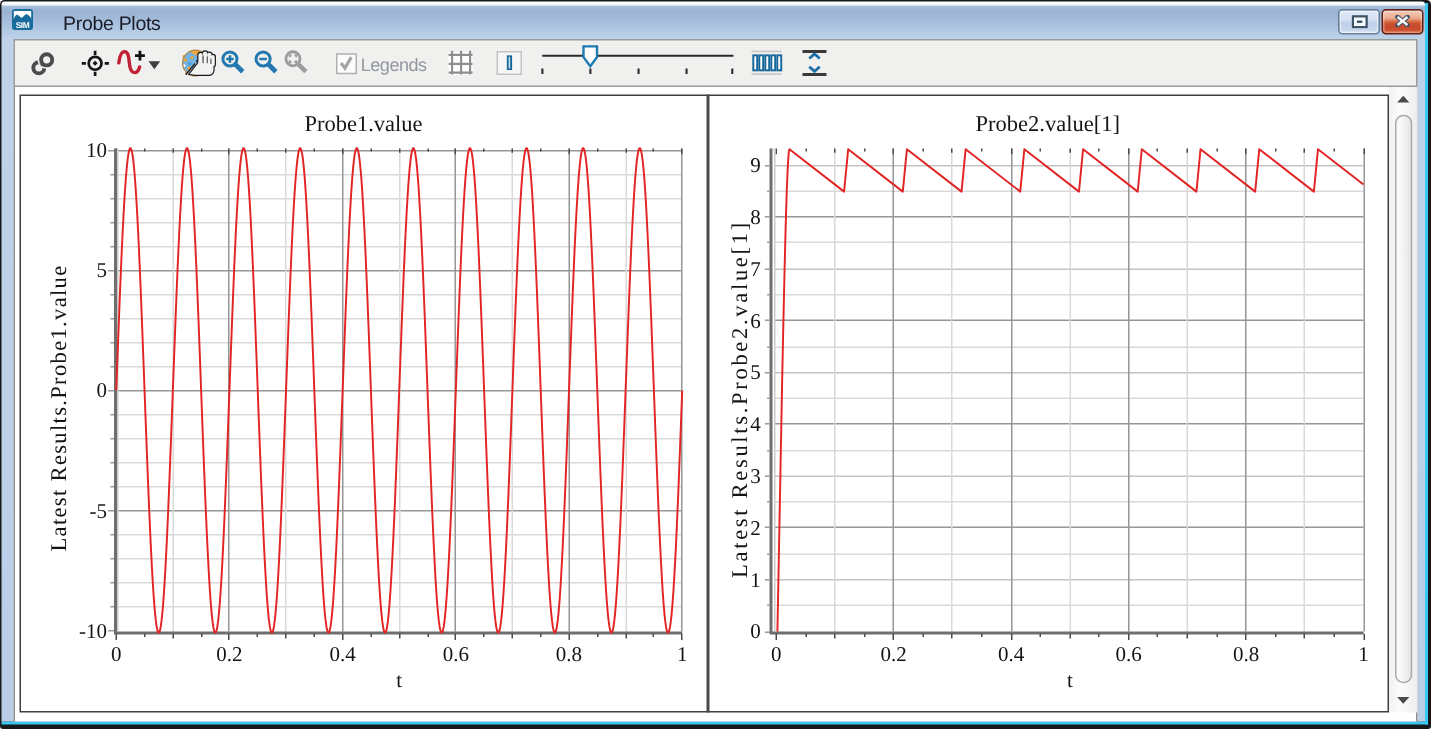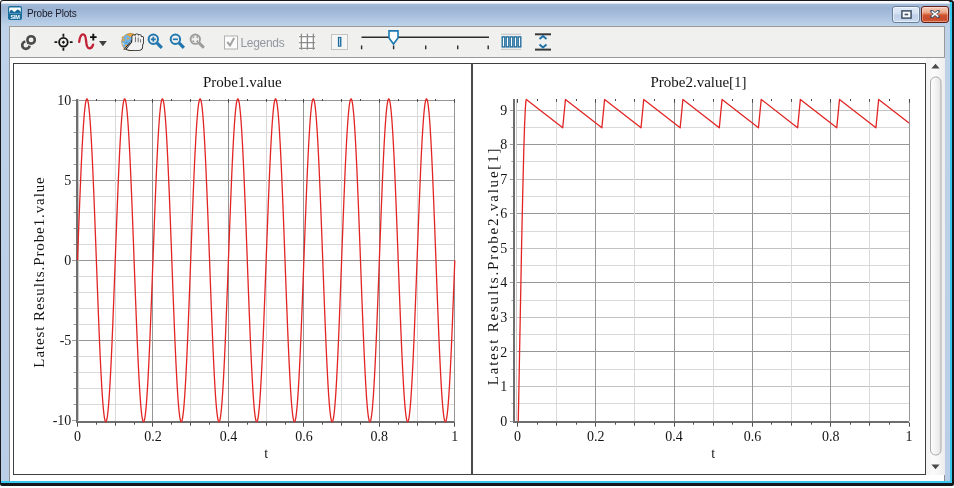--- a/index.html
+++ b/index.html
@@ -13,21 +13,21 @@
 <div class="abs" style="left:1px;top:481px;width:951px;height:2.2px;background:#38c9f1"></div>
 
 <div class="abs" style="left:1px;top:1px;width:948.5px;height:479.5px;border-radius:2px 2px 0 0;background:linear-gradient(#ffffff 0px,#f2f7fb 2px,#a3bbd8 3.5px,#9ab3d3 7px,#a5bddb 13px,#b1c8e3 19px,#bdd3ea 25px,#bed2e9 26px,#bacfe7 479px)"></div>
 
 <svg class="abs" style="left:8px;top:6px" width="14" height="14" viewBox="0 0 14 14">
  <rect x="0" y="0" width="14" height="14" rx="2" fill="#176c9c"></rect>
  <rect x="1.2" y="1.4" width="11.6" height="6" rx="0.5" fill="#fff"></rect>
  <path d="M1.2 6.6 Q2.6 2.8 4.2 4.2 L5.5 5.4 Q6.4 6.2 7.2 5.4 L8.4 4.2 Q9.8 2.8 11 4.1 L12.8 6 L12.8 7.4 L1.2 7.4 Z" fill="#176c9c"></path>
  <text x="7" y="12.6" font-size="5.6" font-weight="bold" fill="#fff" text-anchor="middle" font-family="Liberation Sans" letter-spacing="-0.3">SIM</text>
 </svg>
-<div class="abs aa" style="left:27px;top:7.5px;font-size:10px;letter-spacing:-0.2px;color:#1a1a26">Probe Plots</div>
+<div class="abs aa" style="left:42px;top:7.5px;font-size:13px;letter-spacing:-0.2px;color:#1a1a26">Probe Plots</div>
 
 <div class="abs" style="left:891.5px;top:5.5px;width:28px;height:17.5px;border:1px solid #68809a;border-radius:3px;background:linear-gradient(#e0eaf8,#d2e0f1 45%,#bfd1e9 52%,#c6d6ed 85%,#cddcf0);box-shadow:inset 0 0 0 1px rgba(255,255,255,.55)"></div>
 <svg class="abs" style="left:900.5px;top:10px" width="11" height="9" viewBox="0 0 11 9">
  <rect x="0.9" y="0.9" width="9.2" height="7.2" fill="#f6f9fc" stroke="#3e5266" stroke-width="1.5"></rect>
  <rect x="3.6" y="3.7" width="3.6" height="1.6" fill="#3e5266"></rect>
 </svg>
 <div class="abs" style="left:921px;top:5.5px;width:28px;height:17.5px;border:1px solid #641e12;border-radius:3px;background:linear-gradient(#f6cdb9,#eaa98d 35%,#da7049 48%,#cd5330 56%,#c84a2b 78%,#d3603a);box-shadow:inset 0 0 0 1px rgba(255,255,255,.35)"></div>
 <svg class="abs" style="left:930px;top:10px" width="10" height="8" viewBox="0 0 10 8">
  <path d="M1.7 1.3 L8.3 6.7 M8.3 1.3 L1.7 6.7" stroke="#42536a" stroke-width="3.1" stroke-linecap="round"></path>
  <path d="M1.7 1.3 L8.3 6.7 M8.3 1.3 L1.7 6.7" stroke="#f8f8f8" stroke-width="1.6" stroke-linecap="butt"></path>

